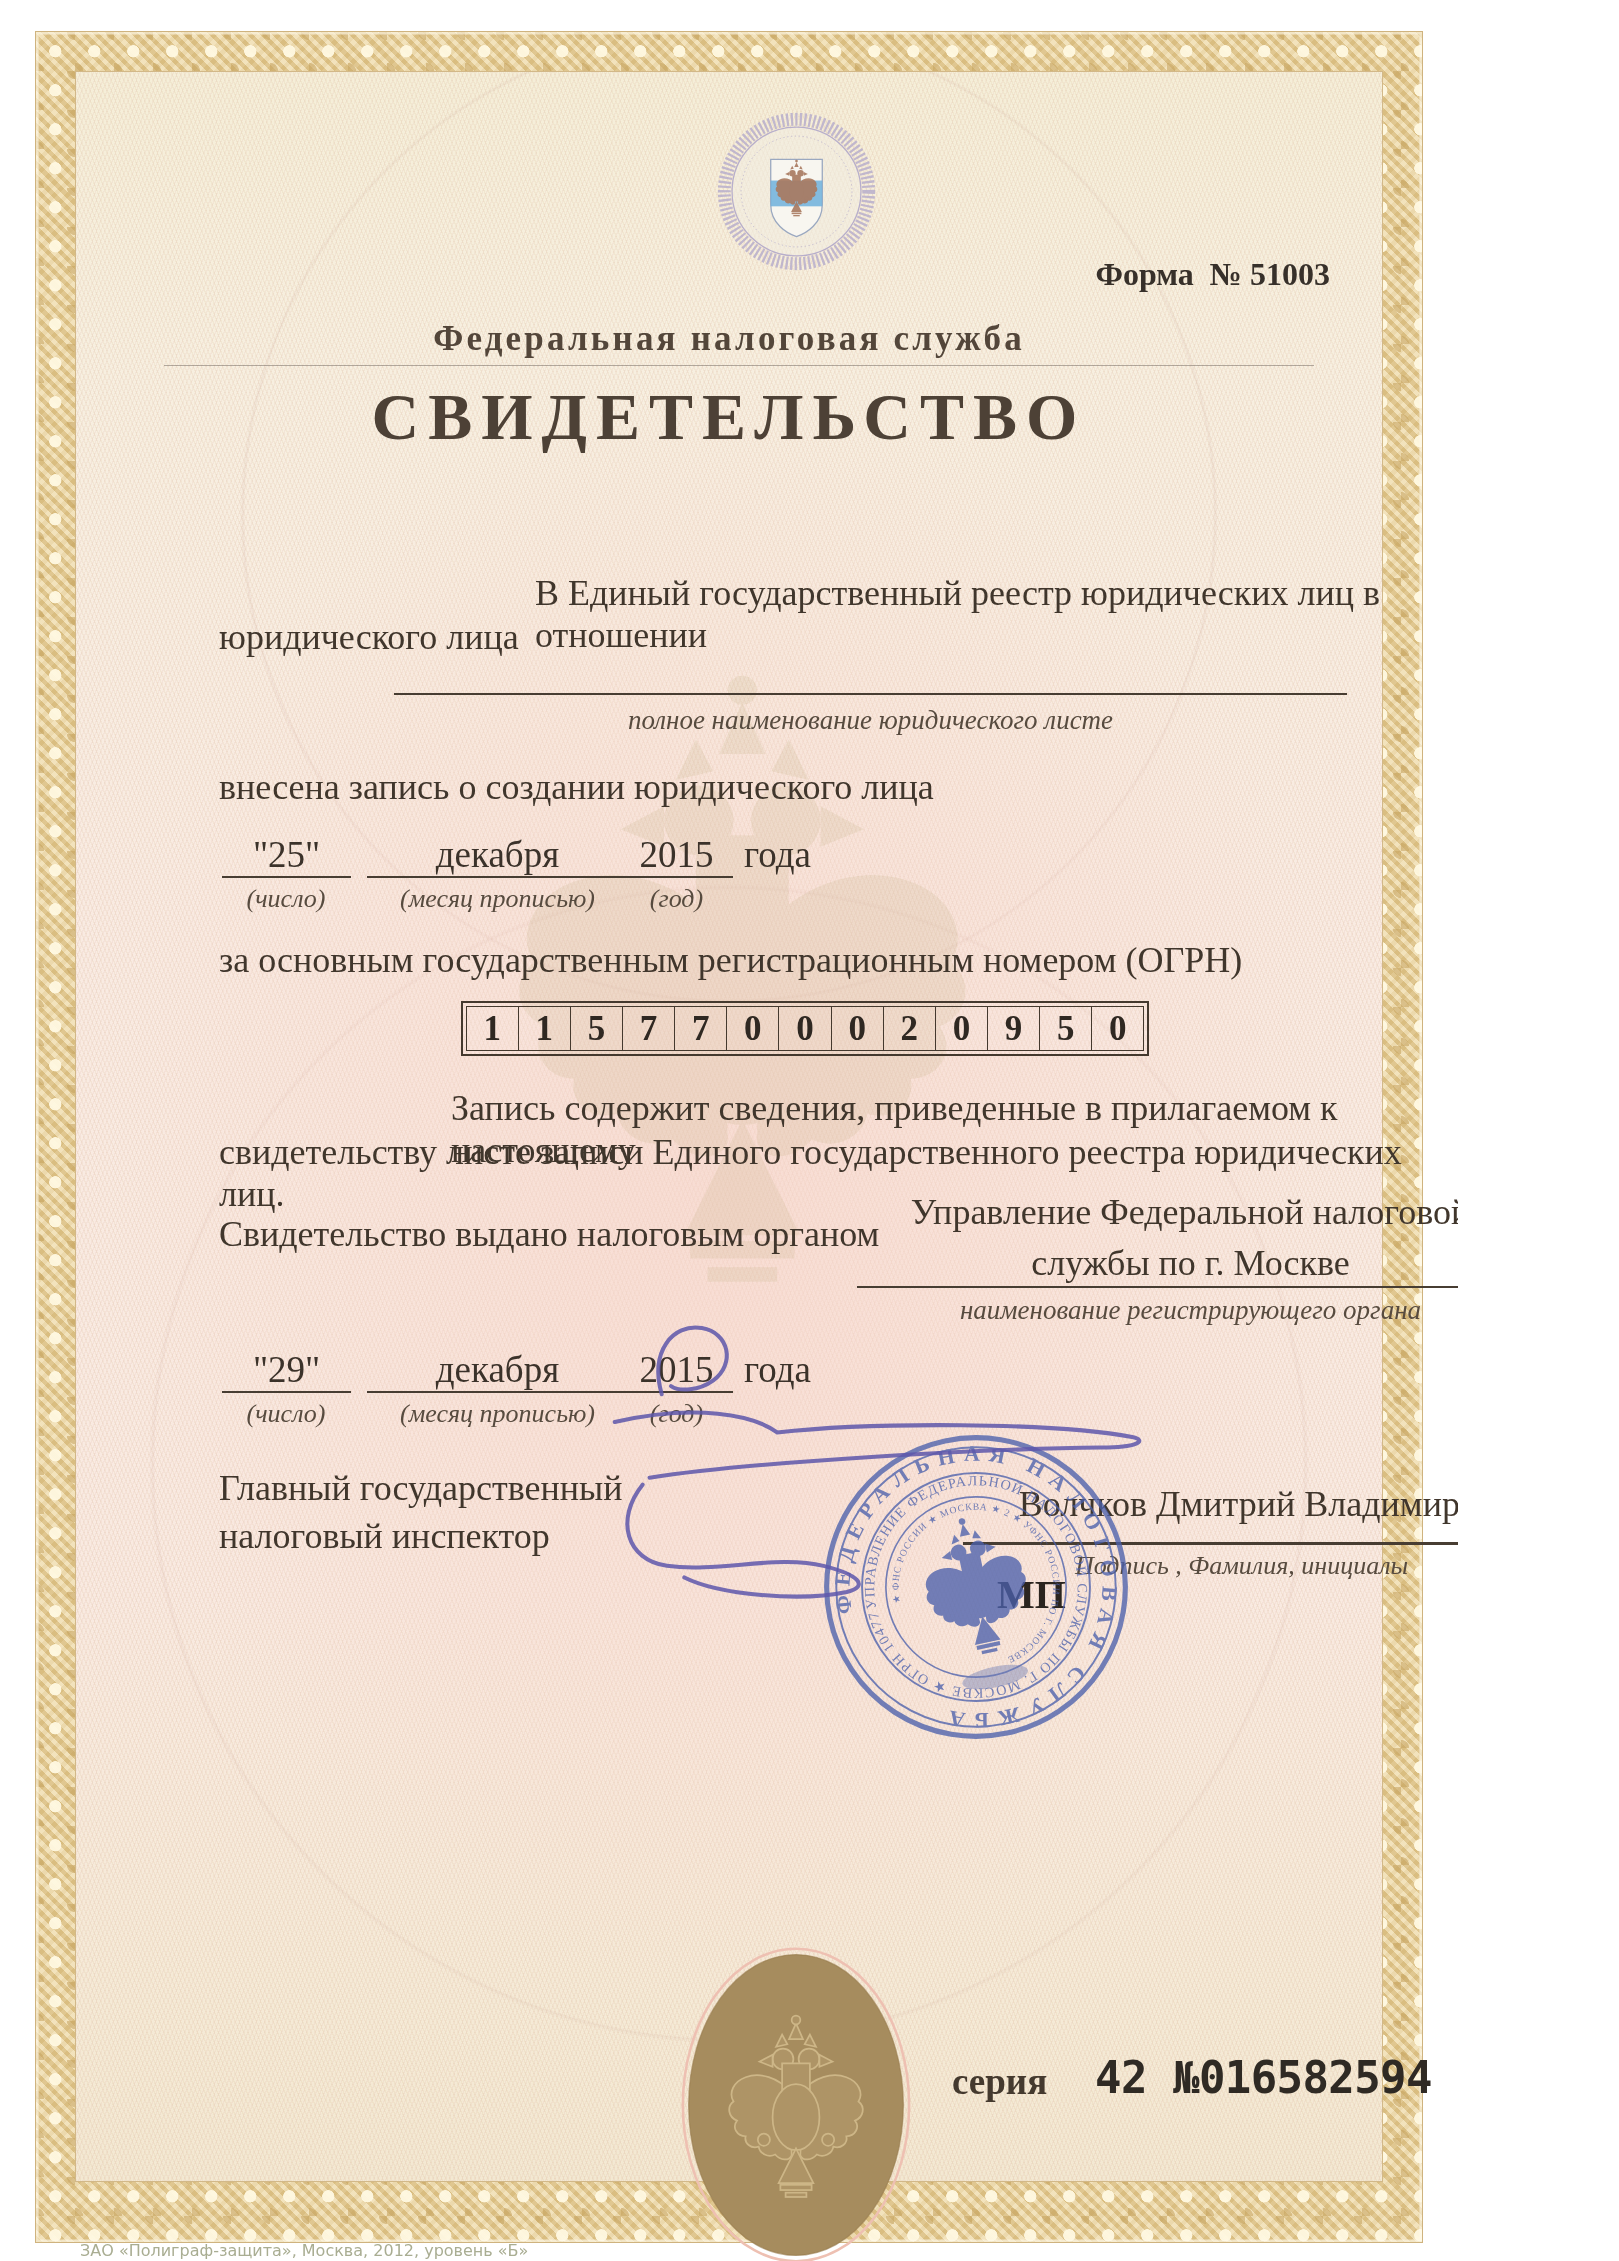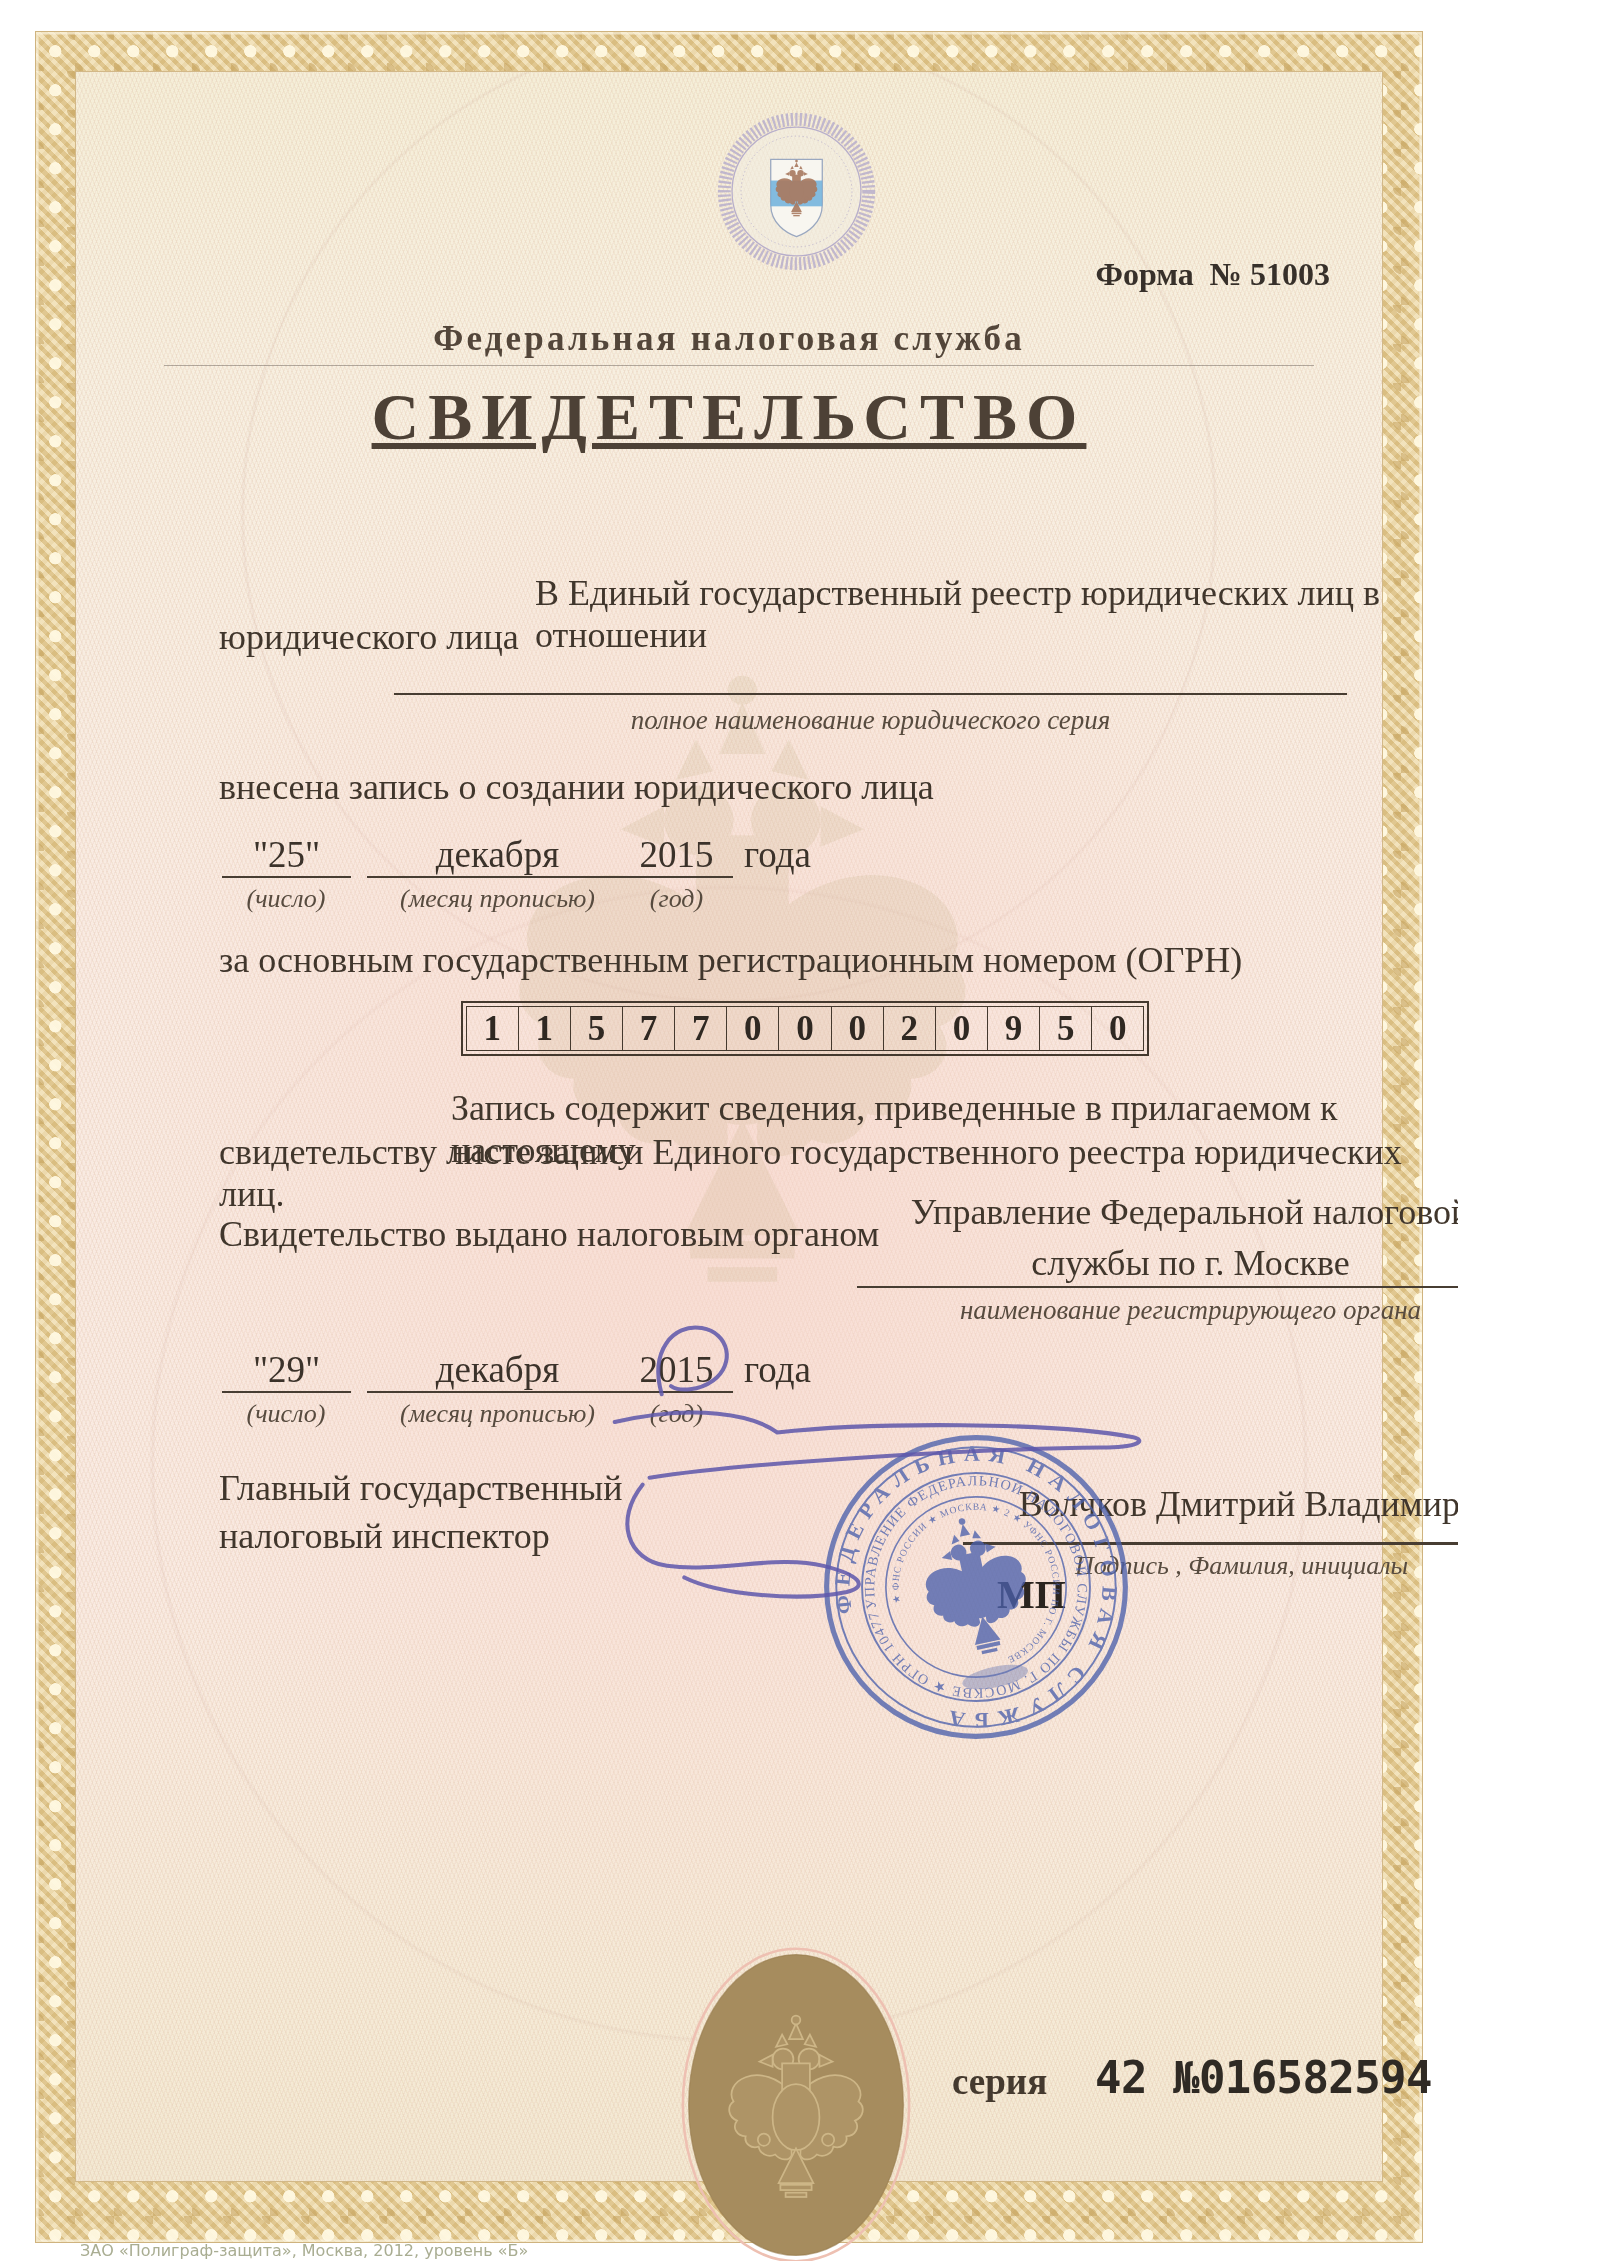--- a/index.html
+++ b/index.html
@@ -34,21 +34,21 @@
   .abs{position:absolute;}
   .ctr{text-align:center;}
   .b{font-weight:bold;}
   .body-txt{font-size:36px;color:#40362c;}
   .cap{font-size:27px;font-style:italic;color:#574b3f;}
   .rule{background:#473d32;height:1.9px;}
 
   .form-label{font-size:32px;font-weight:bold;white-space:pre;color:#37302a;}
   .agency{font-size:35px;font-weight:bold;letter-spacing:3.2px;color:#53463a;}
   .agency-rule{height:1.3px;background:rgba(110,100,92,.5);}
-  .doc-title{font-size:66px;font-weight:bold;letter-spacing:9px;color:#4d4136;text-decoration:underline;}
+  .doc-title{font-size:66px;font-weight:bold;letter-spacing:9px;color:#4d4136;}
   .doc-subtitle{font-size:35px;font-weight:bold;color:#3d342b;}
 
   .date-part{font-size:37px;color:#3b322a;}
   .date-label{font-size:26px;font-style:italic;color:#574b3f;}
 
   .ogrn-box{box-sizing:border-box;display:flex;border:2.6px solid #44392e;padding:2.6px;background:rgba(255,255,255,.06);}
   .ogrn-inner{display:flex;flex:1;border:1.3px solid #44392e;}
   .ogrn-cell{flex:1;border-right:1.3px solid #44392e;display:flex;align-items:center;justify-content:center;
              font-size:35px;font-weight:bold;color:#2f2822;}
   .ogrn-cell:last-child{border-right:none;}
@@ -116,21 +116,21 @@
     <div class="abs ctr agency" style="left:77px;right:77px;top:319px">Федеральная налоговая служба</div>
     <div class="abs agency-rule" style="left:164px;top:365px;width:1150px"></div>
 
     <div class="abs ctr doc-title" style="left:77px;right:77px;top:379px">СВИДЕТЕЛЬСТВО</div>
 
 
     <div class="abs body-txt" style="left:535px;top:572px">В Единый государственный реестр юридических лиц в отношении</div>
     <div class="abs body-txt" style="left:219px;top:616px">юридического лица</div>
 
     <div class="abs rule" style="left:394px;width:953px;top:693px"></div>
-    <div class="abs ctr cap" style="left:394px;width:953px;top:705px">полное наименование юридического серия</div>
+    <div class="abs ctr cap" style="left:394px;width:953px;top:705px">полное наименование юридического листе</div>
 
     <div class="abs body-txt" style="left:219px;top:766px">внесена запись о создании юридического лица</div>
 
     <div class="abs ctr date-part" style="left:222px;width:129px;top:833px">"25"</div>
     <div class="abs rule" style="left:222px;width:129px;top:876px"></div>
     <div class="abs ctr date-label" style="left:196px;width:180px;top:884px">(число)</div>
 
     <div class="abs ctr date-part" style="left:367px;width:261px;top:833px">декабря</div>
     <div class="abs rule" style="left:367px;width:261px;top:876px"></div>
     <div class="abs ctr date-label" style="left:367px;width:261px;top:884px">(месяц прописью)</div>

